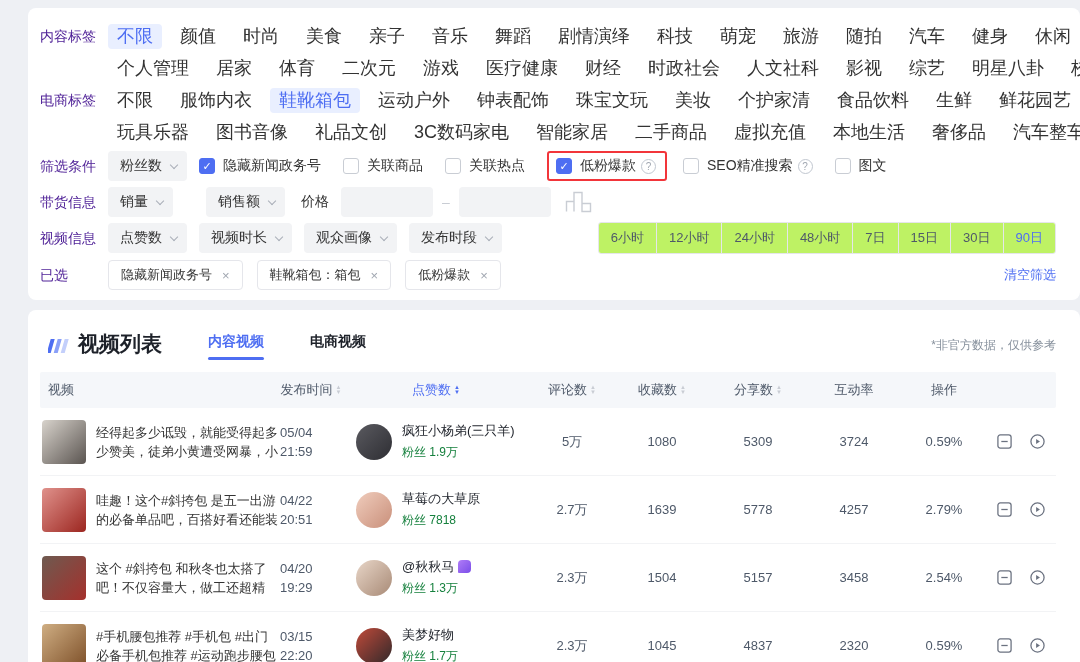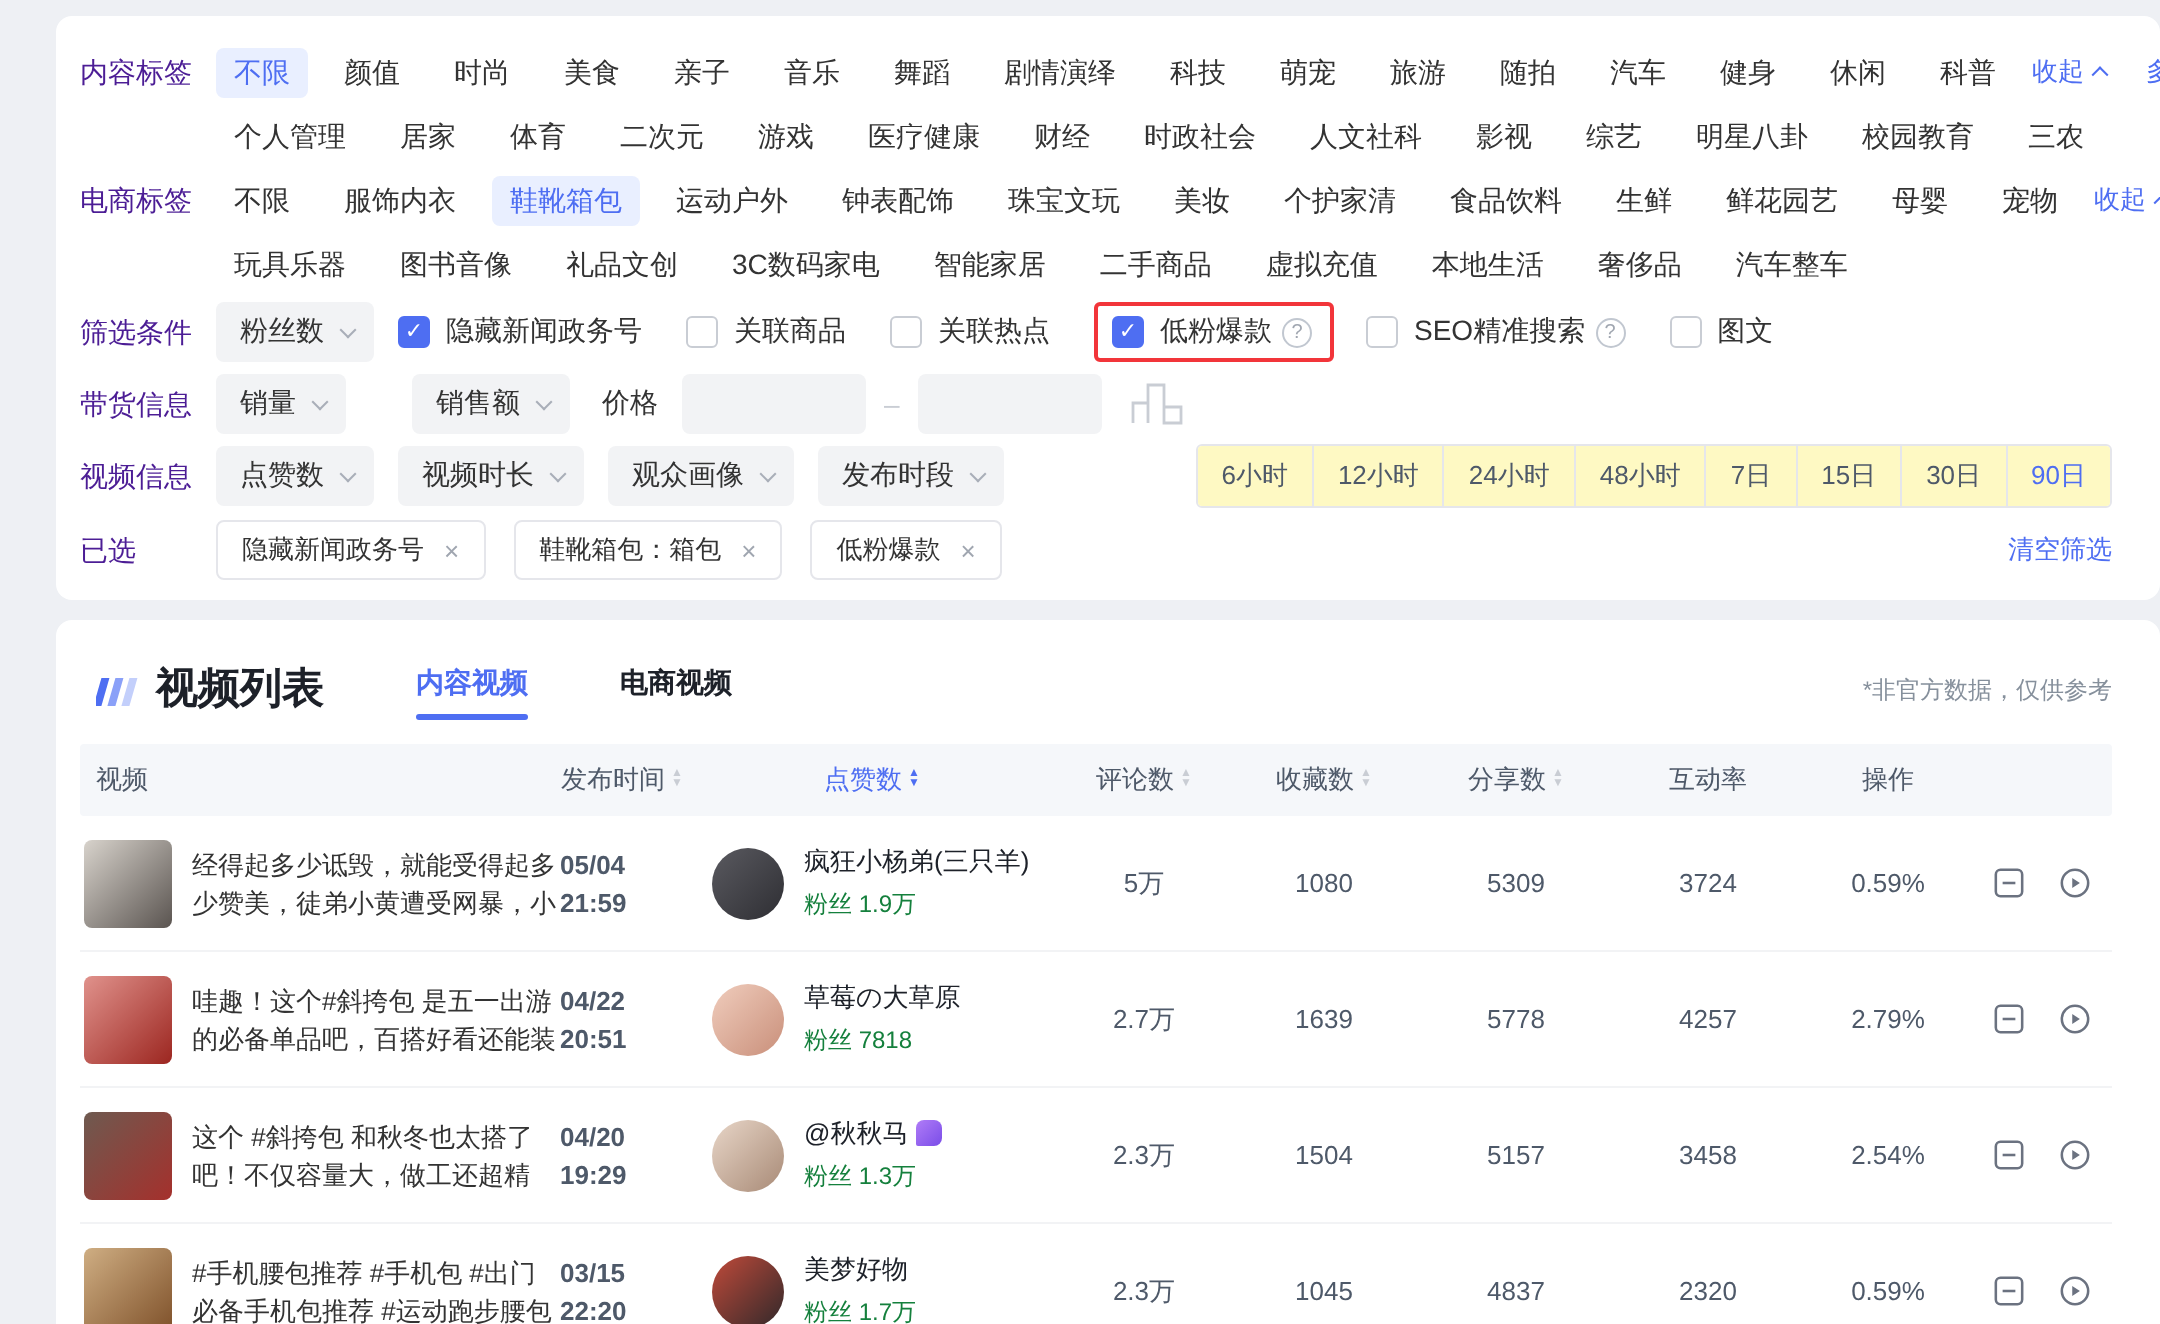--- a/index.html
+++ b/index.html
@@ -11,21 +11,21 @@
   }
   .card { background: #fff; border-radius: 8px; margin-left: 28px; }
   .filter-card { margin-top: 8px; padding: 12px 24px 6px 12px; }
   .list-card { margin-top: 10px; padding: 16px 24px 0 12px; height: 370px; }
 
   
   .filter-row { display: flex; align-items: flex-start; }
   .row-label { flex: 0 0 68px; color: #4c1d95; line-height: 32px; font-size: 14px; }
   .row-body { flex: 1; min-width: 0; }
   .tag-line { display: flex; align-items: center; flex-wrap: nowrap; height: 32px; }
-  .tag { font-size: 14px; color: #333; padding: 3px 9px; border-radius: 4px; margin-right: 9px;
+  .tag { font-size: 18px; color: #333; padding: 3px 9px; border-radius: 4px; margin-right: 9px;
          cursor: pointer; white-space: nowrap; line-height: 19px; }
   .tag.sel { background: #e9efff; color: #4e6ef2; }
   .row-actions { margin-left: auto; display: flex; gap: 20px; align-items: center; height: 32px; }
   .link { color: #4e6ef2; font-size: 13px; cursor: pointer; white-space: nowrap; display: inline-flex; align-items: center; }
   .chev-up { display: inline-block; width: 6px; height: 6px; border-left: 1.5px solid #4e6ef2;
              border-top: 1.5px solid #4e6ef2; transform: rotate(45deg) translate(1px,1px); margin-left: 5px; }
 
   .inline-row { display: flex; align-items: center; height: 36px; }
   .pill { display: inline-flex; align-items: center; background: #f2f3f5; border-radius: 4px;
           height: 30px; padding: 0 10px 0 12px; font-size: 14px; color: #333; margin-right: 12px; cursor: pointer; }
@@ -43,21 +43,21 @@
             padding: 4px 9px 4px 7px; margin-right: 16px; }
   .hl-box .cb-item { margin-right: 0; }
 
   .price-label { margin: 0 12px 0 4px; color: #333; }
   .price-input { width: 92px; height: 30px; background: #f2f3f5; border: none; border-radius: 4px; outline: none; }
   .dash { color: #c9cdd4; margin: 0 9px; }
   .hist-icon { margin-left: 14px; display: inline-flex; }
 
   .time-group { display: flex; border: 1px solid #e5e6eb; border-radius: 3px; overflow: hidden; margin-left: auto; }
   .time-btn { padding: 0 12px; height: 30px; line-height: 29px; font-size: 13px; color: #4e5969;
-              border-left: 1px solid #e5e6eb; cursor: pointer; background: #fef9c3; white-space: nowrap; }
+              border-left: 1px solid #e5e6eb; cursor: pointer; background: #bef264; white-space: nowrap; }
   .time-btn:first-child { border-left: none; }
   .time-btn.active { color: #4e6ef2; }
 
   .chip { display: inline-flex; align-items: center; border: 1px solid #e5e6eb; border-radius: 4px;
           padding: 0 12px; height: 30px; font-size: 13px; color: #333; margin-right: 14px; background: #fff; }
   .chip-x { color: #a0a6b0; margin-left: 10px; cursor: pointer; font-size: 13px; }
 
   
   .list-header { display: flex; align-items: flex-end; padding-left: 8px; height: 34px; }
   .list-icon { display: inline-flex; margin-bottom: 6px; }
@@ -75,21 +75,21 @@
   .th.left { justify-content: flex-start; padding-left: 8px; }
   .th.active { color: #4e6ef2; }
   .sorts { display: inline-flex; flex-direction: column; margin-left: 3px; }
   .sorts span { font-size: 6px; line-height: 5px; color: #c9cdd4; }
   .th.active .sorts span { color: #4e6ef2; }
 
   .trow { height: 68px; border-bottom: 1px solid #f2f3f5; font-size: 13px; }
   .cell-video { display: flex; align-items: center; padding-left: 2px; }
   .thumb { width: 44px; height: 44px; border-radius: 4px; flex: 0 0 44px; margin-right: 10px; }
   .vtitle { color: #333; line-height: 19px; max-height: 38px; overflow: hidden; cursor: pointer; }
-  .cell-date { color: #4e5969; line-height: 19px; font-weight: bold; }
+  .cell-date { color: #4e5969; line-height: 19px; }
   .cell-creator { display: flex; align-items: center; padding-left: 14px; }
   .avatar { width: 36px; height: 36px; border-radius: 50%; flex: 0 0 36px; margin-right: 10px; }
   .cinfo { min-width: 0; }
   .cname { color: #1d2129; white-space: nowrap; overflow: hidden; text-overflow: ellipsis; max-width: 124px; cursor: pointer; }
   .cfans { color: #15803d; font-size: 12px; margin-top: 4px; }
   .emoji { display: inline-block; width: 13px; height: 13px; border-radius: 4px 4px 4px 1px;
            background: linear-gradient(135deg, #b07cf7, #7a4de8); vertical-align: -2px; margin-left: 4px; }
   .num { text-align: center; color: #4e5969; }
   .cell-actions { display: flex; justify-content: center; gap: 16px; }
   .act { cursor: pointer; display: inline-flex; }

